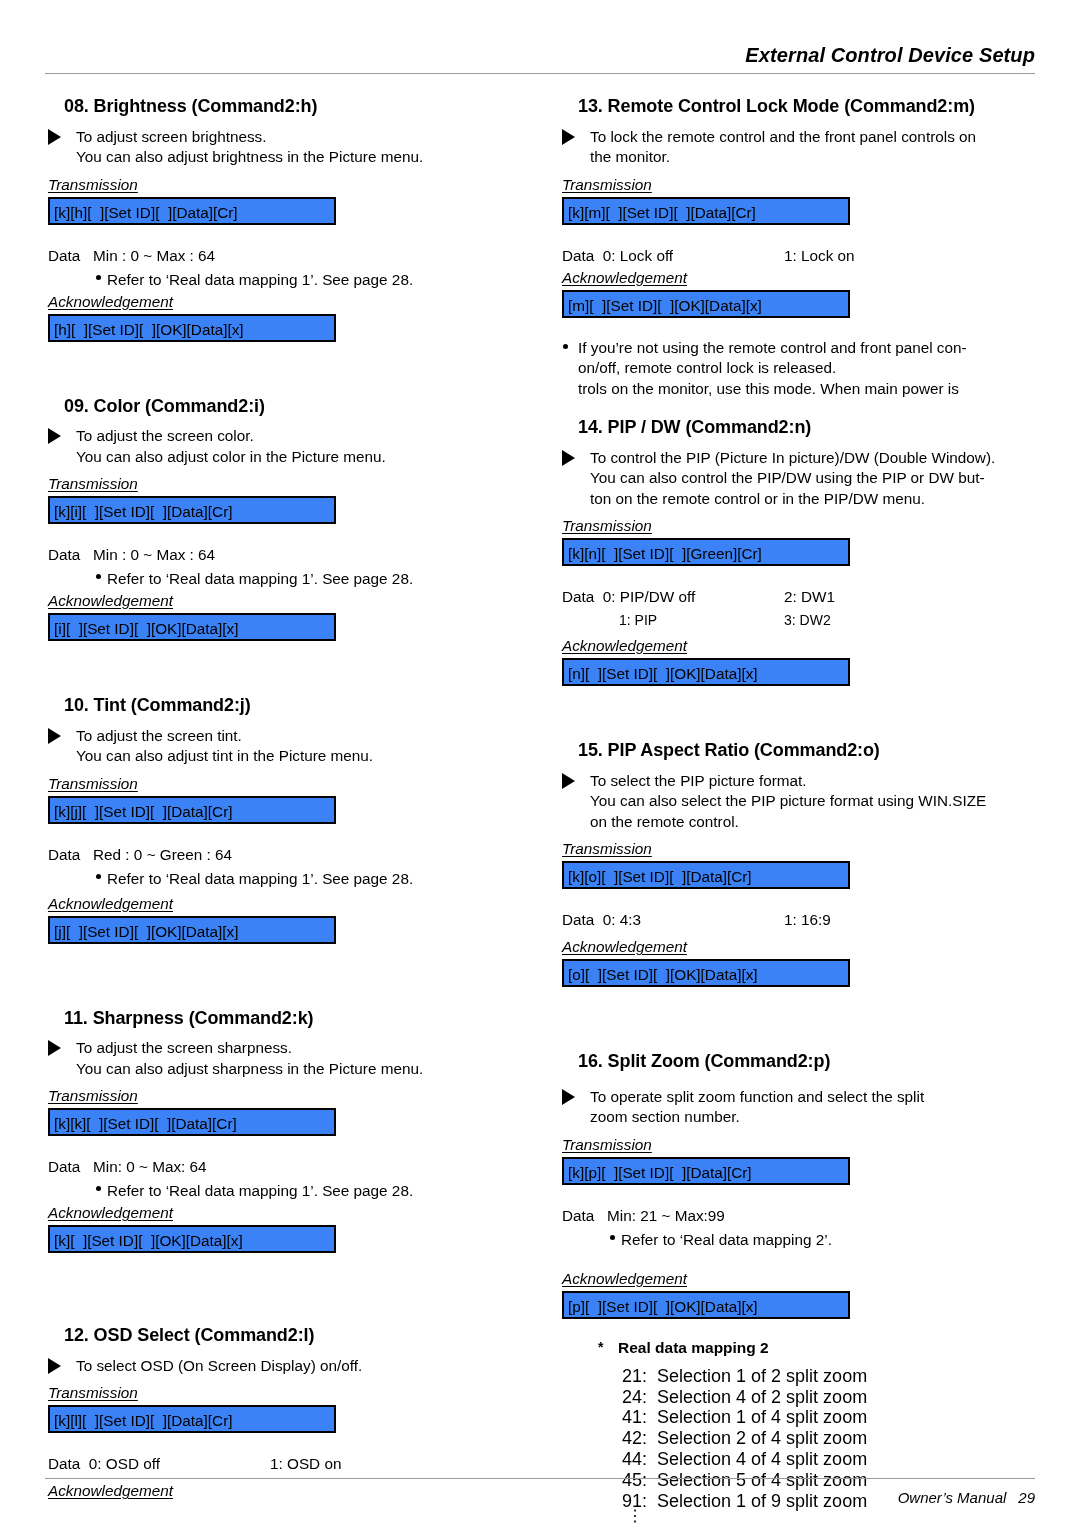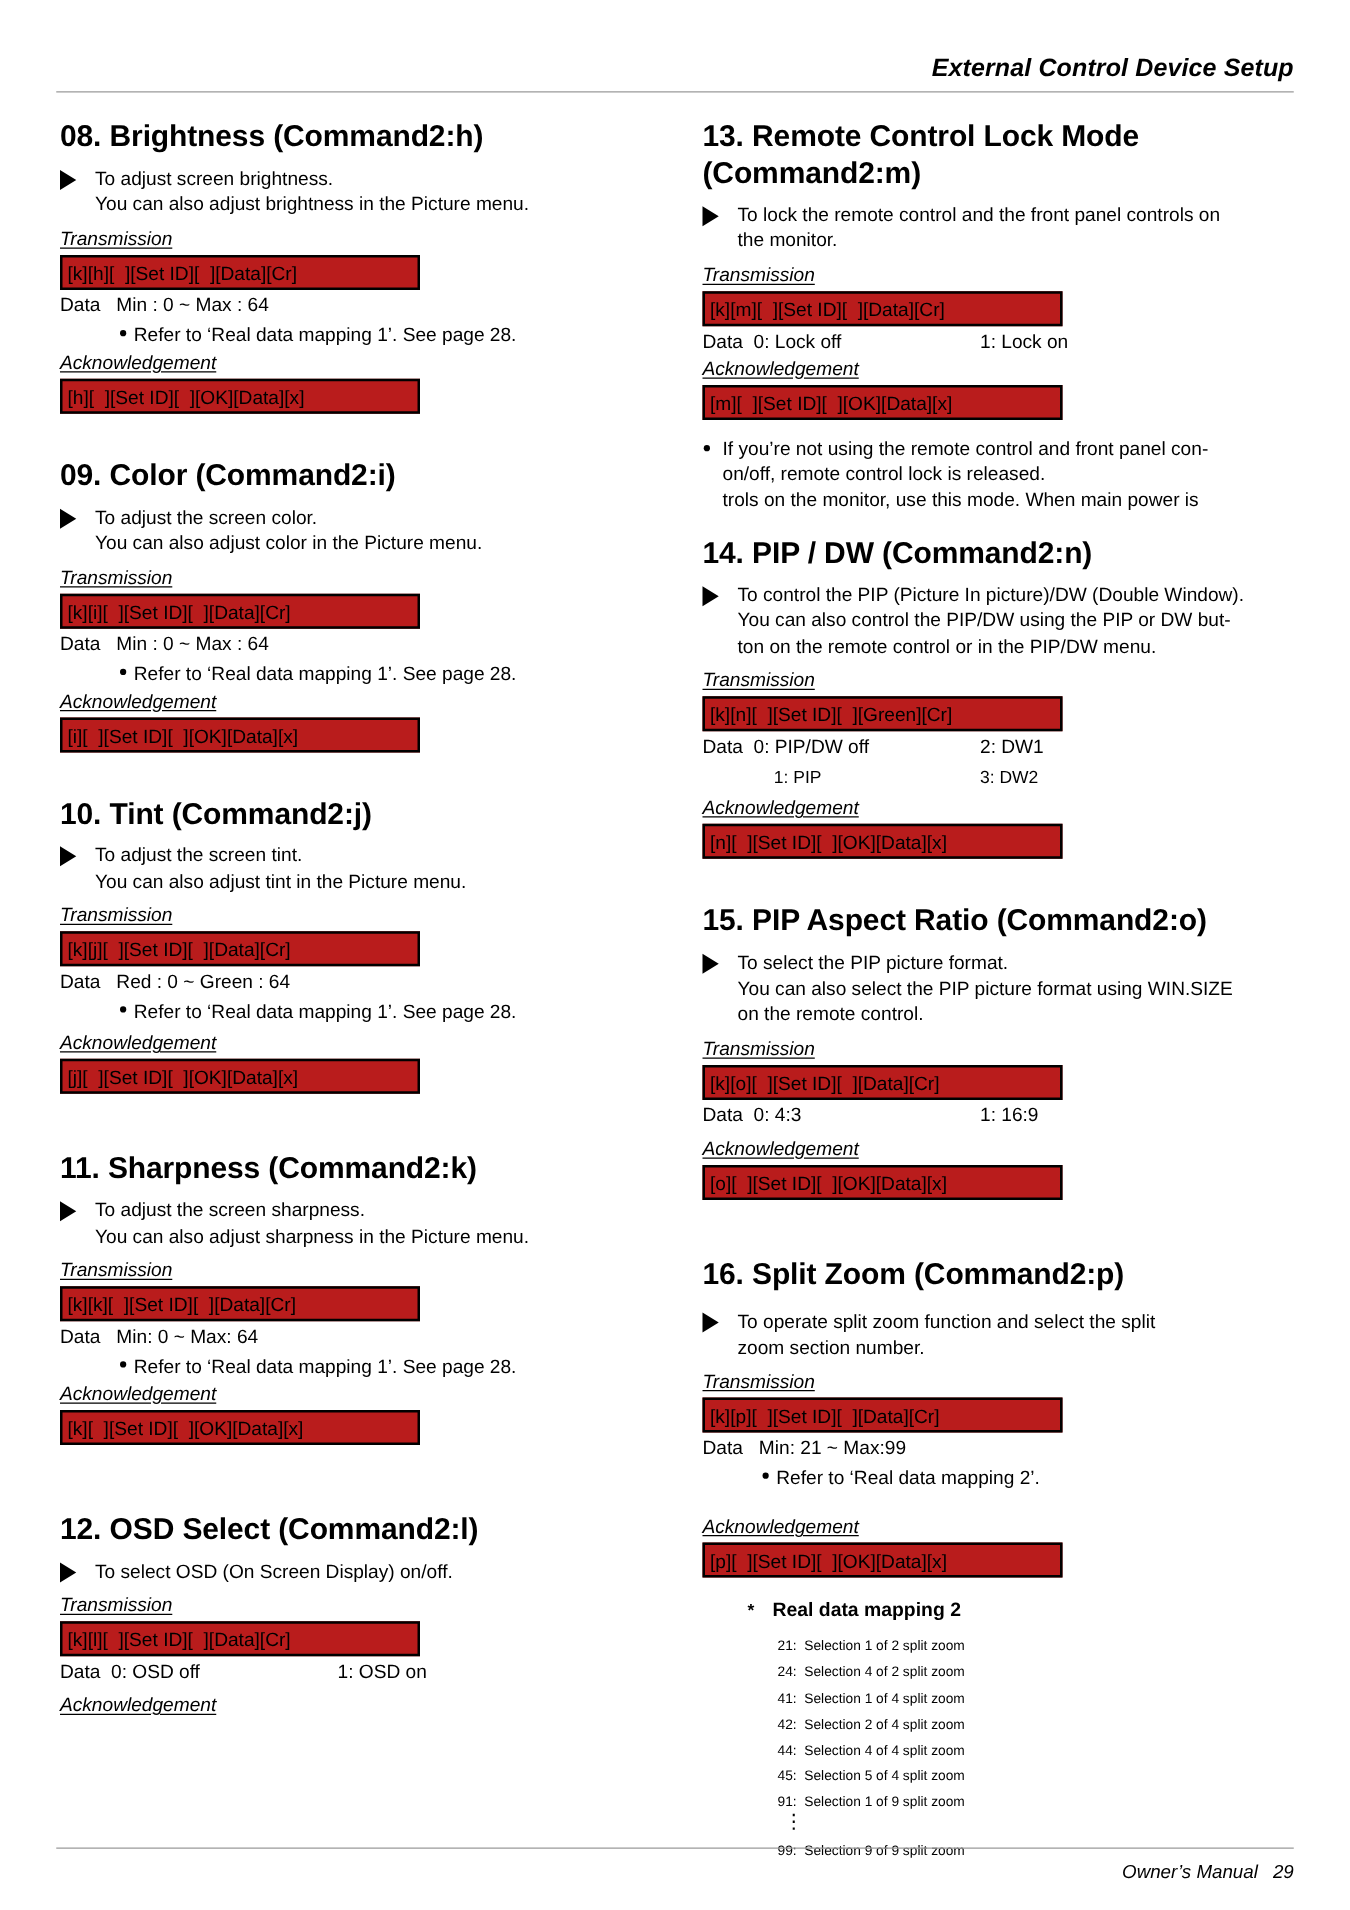--- a/index.html
+++ b/index.html
@@ -74,24 +74,24 @@
     top: 96px;
     width: 470px;
   }
   .col-left  { left: 48px; }
   .col-right { left: 562px; }
 
   
   .section { position: relative; }
 
   .sec-title {
-    font-size: 24px;
+    font-size: 18px;
     font-weight: bold;
     letter-spacing: -0.1px;
-    margin: 0 0 9px 0;
+    margin: 0 0 9px 16px;
     line-height: 1.2;
   }
 
   .desc {
     position: relative;
     padding-left: 28px;
     font-size: 15.3px;
     line-height: 20.5px;
     margin-bottom: 8px;
   }
@@ -114,23 +114,23 @@
     display: inline-block;
   }
   .label-wrap { margin-top: 2px; }
 
   .cmdbox {
     border: 2.2px solid #000;
     height: 28px;
     line-height: 27px;
     padding: 0 0 0 4px;
     font-size: 15.3px;
-    margin: 0 0 2px 0;
+    margin: 0 0 20px 0;
     box-sizing: border-box;
-    background: #b91c1c;
+    background: #3b82f6;
     white-space: pre;
   }
   .cmdbox.w-left  { width: 288px; }
   .cmdbox.w-right { width: 288px; }
 
   .dataline {
     font-size: 15.3px;
     line-height: 21px;
     margin: 0 0 3px 0;
     position: relative;
@@ -202,21 +202,21 @@
   }
   .rdm-star {
     position: absolute;
     left: 0;
     top: -1px;
     font-size: 14px;
     line-height: 18px;
   }
   .rdm-list { padding-left: 24px; }
   .rdm-row {
-    font-size: 11px;
+    font-size: 18px;
     line-height: 20.8px;
     white-space: pre;
   }
   .rdm-ellipsis {
     font-size: 15px;
     line-height: 14px;
     letter-spacing: 0;
     padding-left: 5px;
     height: 18px;
     color: #000;

